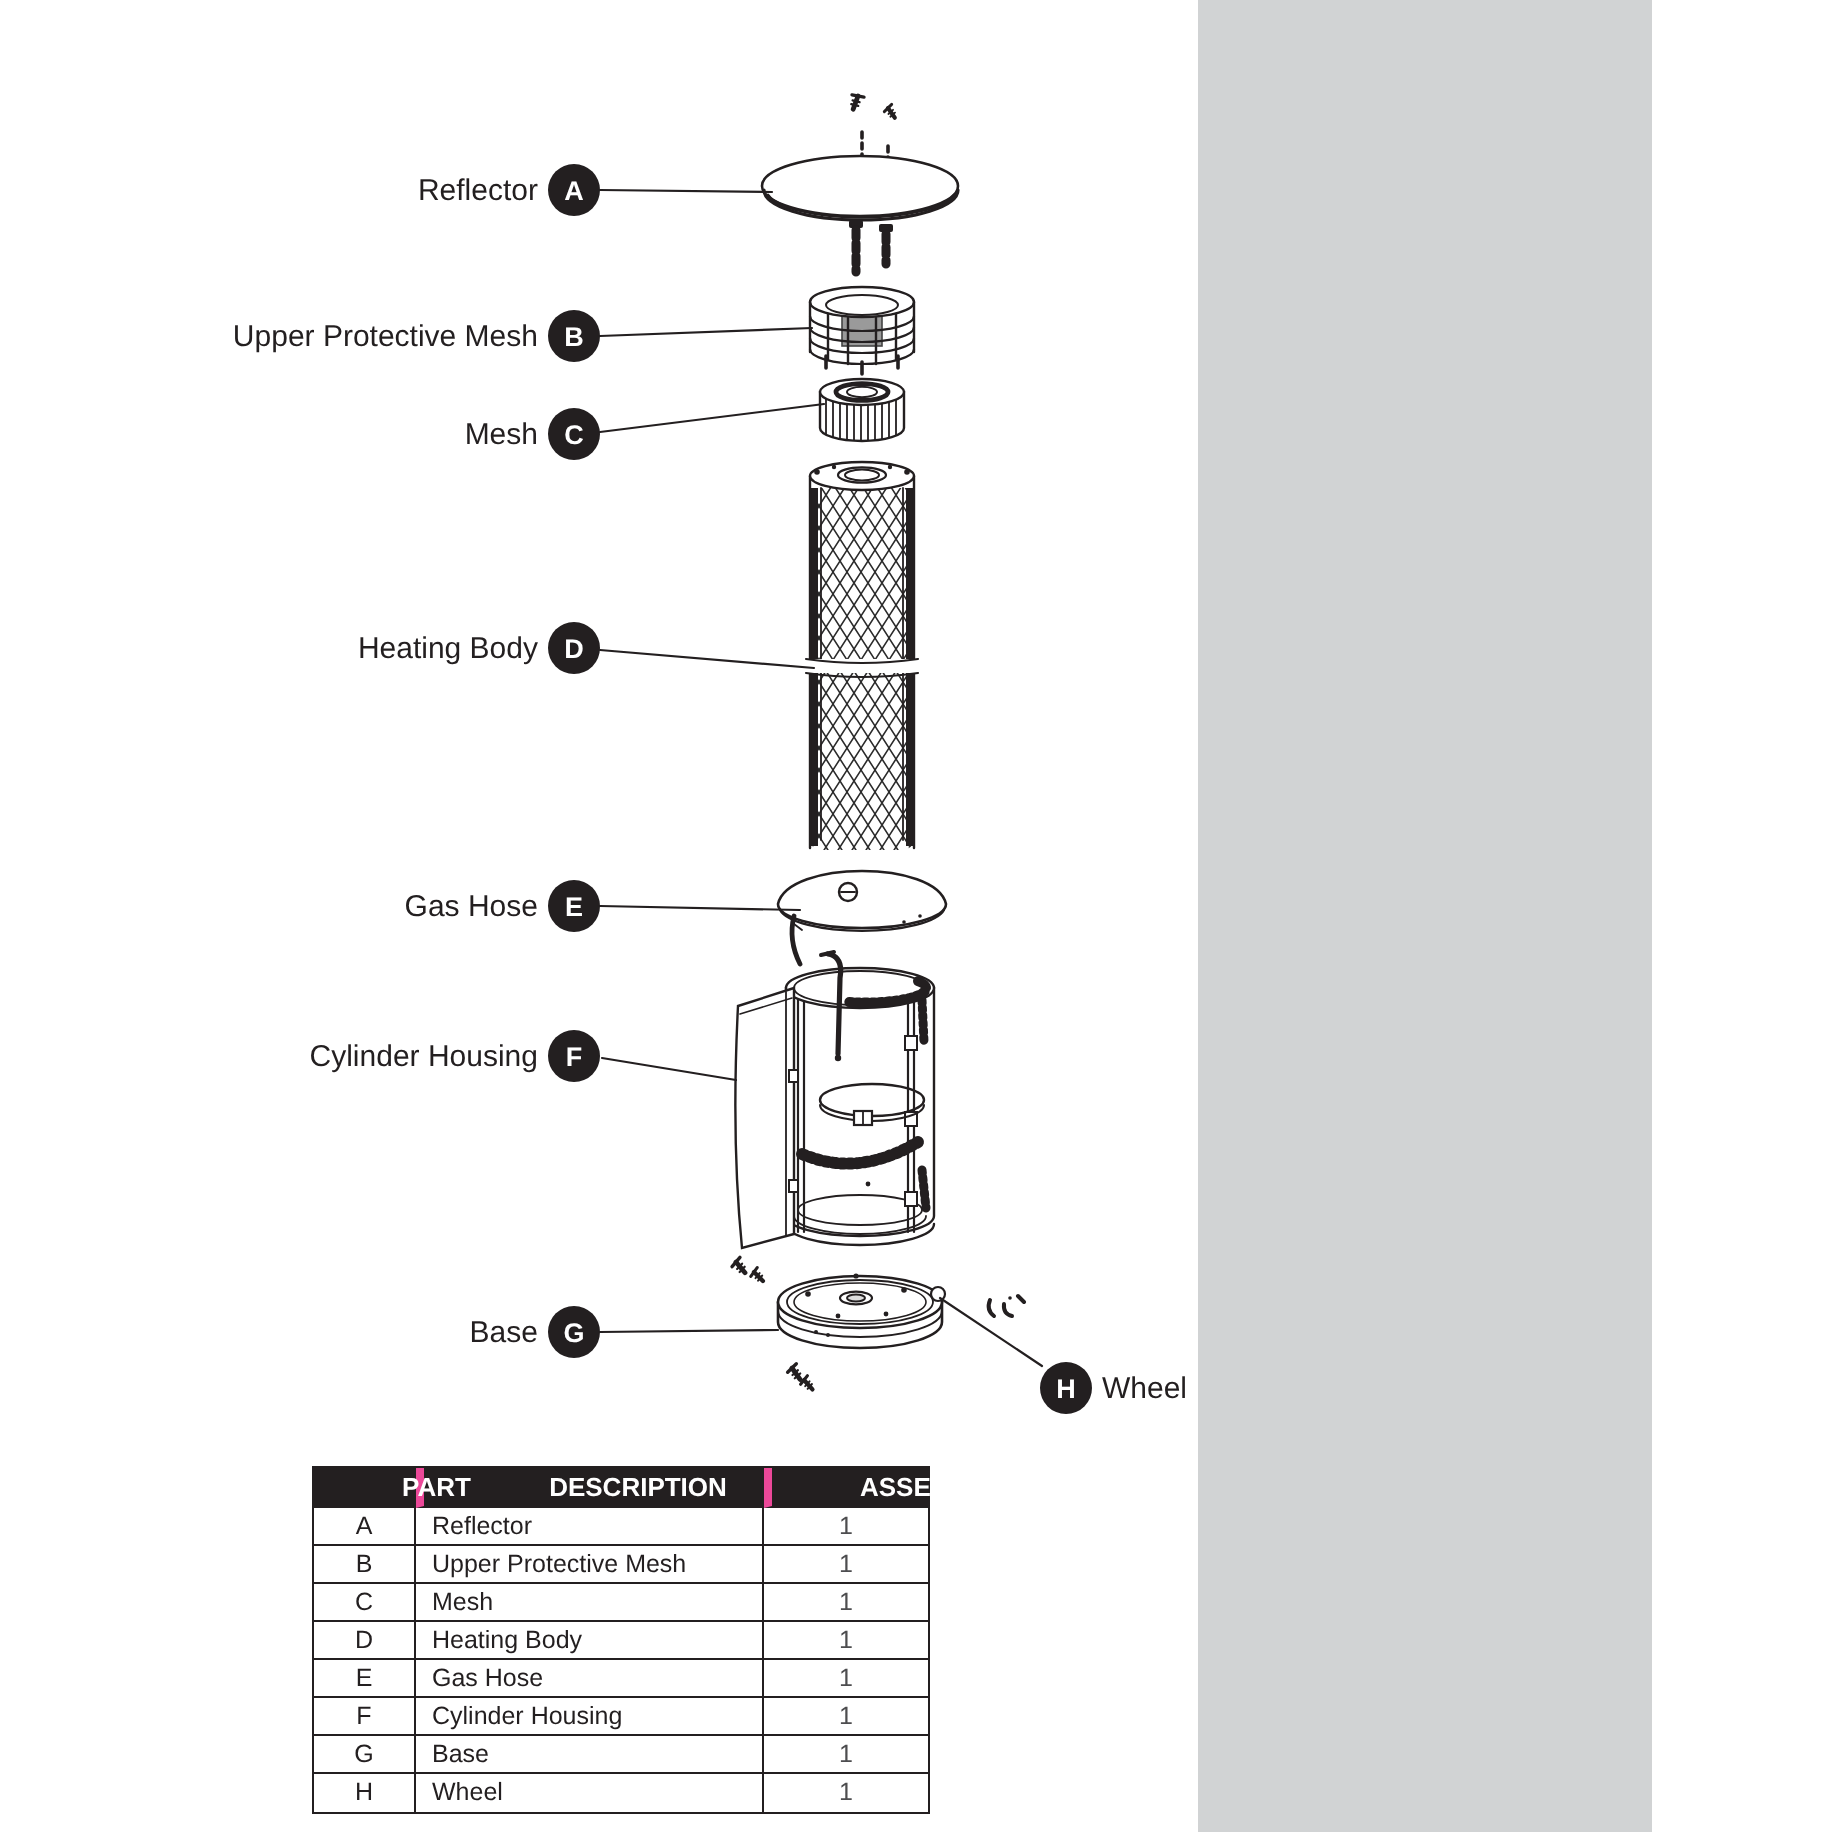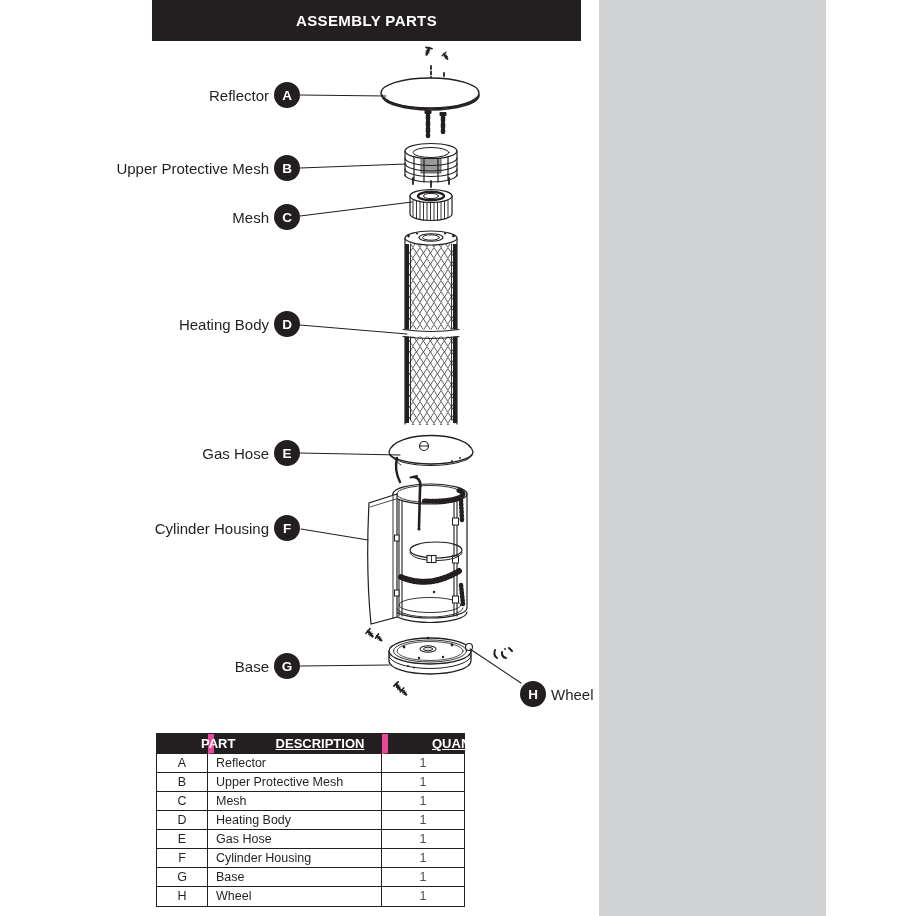--- a/index.html
+++ b/index.html
@@ -13,39 +13,36 @@
   .part-label { position:absolute; display:flex; align-items:center; gap:5px; height:26px;
                 font-size:15px; color:#231f20; white-space:nowrap; }
   .part-label.right { right:616px; }
   .badge { width:26px; height:26px; border-radius:50%; background:#231f20; color:#fff;
            display:flex; align-items:center; justify-content:center; font-weight:bold;
            font-size:13.5px; flex:0 0 26px; }
   .parts-table { position:absolute; left:156px; top:733px; width:307px; border:1.5px solid #231f20;
                  border-collapse:separate; border-spacing:0; table-layout:fixed; font-size:12.5px; color:#231f20; }
   .parts-table th { background:#231f20; color:#fff; font-weight:bold; font-size:13px; height:20px;
                     text-align:center; border-bottom:1.2px solid #231f20; line-height:1;padding-left:44px; }
-  .parts-table th + th { border-left:6px solid #ec4899;text-decoration:underline; }
+  .parts-table th + th { border-left:4px solid #ec4899; }
   .parts-table td { border-bottom:1.2px solid #231f20; border-right:1.2px solid #231f20;
                     height:19px; line-height:1; padding:0; background:#fff; }
   .parts-table td:last-child { border-right:none; }
   .parts-table tr:last-child td { border-bottom:none; }
   .parts-table td.c { text-align:center; }
   .parts-table td.d { text-align:left; padding-left:8px; }
   .parts-table td.q { color:#4d4d4f; }
 </style>
 </head>
 <body>
 
 <div class="page">
 
   <div class="gray-panel"></div>
 
-  <div class="header-bar">
-    <span>ASSEMBLY PARTS</span>
-  </div>
 
   <svg class="diagram" viewBox="0 0 916 916" xmlns="http://www.w3.org/2000/svg" fill="none" stroke-linecap="round">
     <defs>
       <pattern id="diamonds" width="7" height="11" patternUnits="userSpaceOnUse">
         <path d="M3.5 0 L7 5.5 L3.5 11 L0 5.5 Z" fill="none" stroke="#2a2a2a" stroke-width="0.75"></path>
       </pattern>
       <clipPath id="clipD">
           <path d="M405 238 L405 421 A26 7 0 0 0 457 421 L457 238 Z"></path>
         </clipPath>
       <clipPath id="clipC">
@@ -254,21 +251,21 @@
   <table class="parts-table">
     <colgroup>
         <col style="width:51px">
         <col style="width:174px">
         <col style="width:82px">
       </colgroup>
     <thead>
       <tr>
         <th>PART</th>
         <th>DESCRIPTION</th>
-        <th>QUANTITY</th>
+        <th>ASSEMBLY</th>
       </tr>
     </thead>
     <tbody>
       <tr>
         <td class="c">A</td>
         <td class="d">Reflector</td>
         <td class="c q">1</td>
       </tr>
       <tr>
         <td class="c">B</td>

